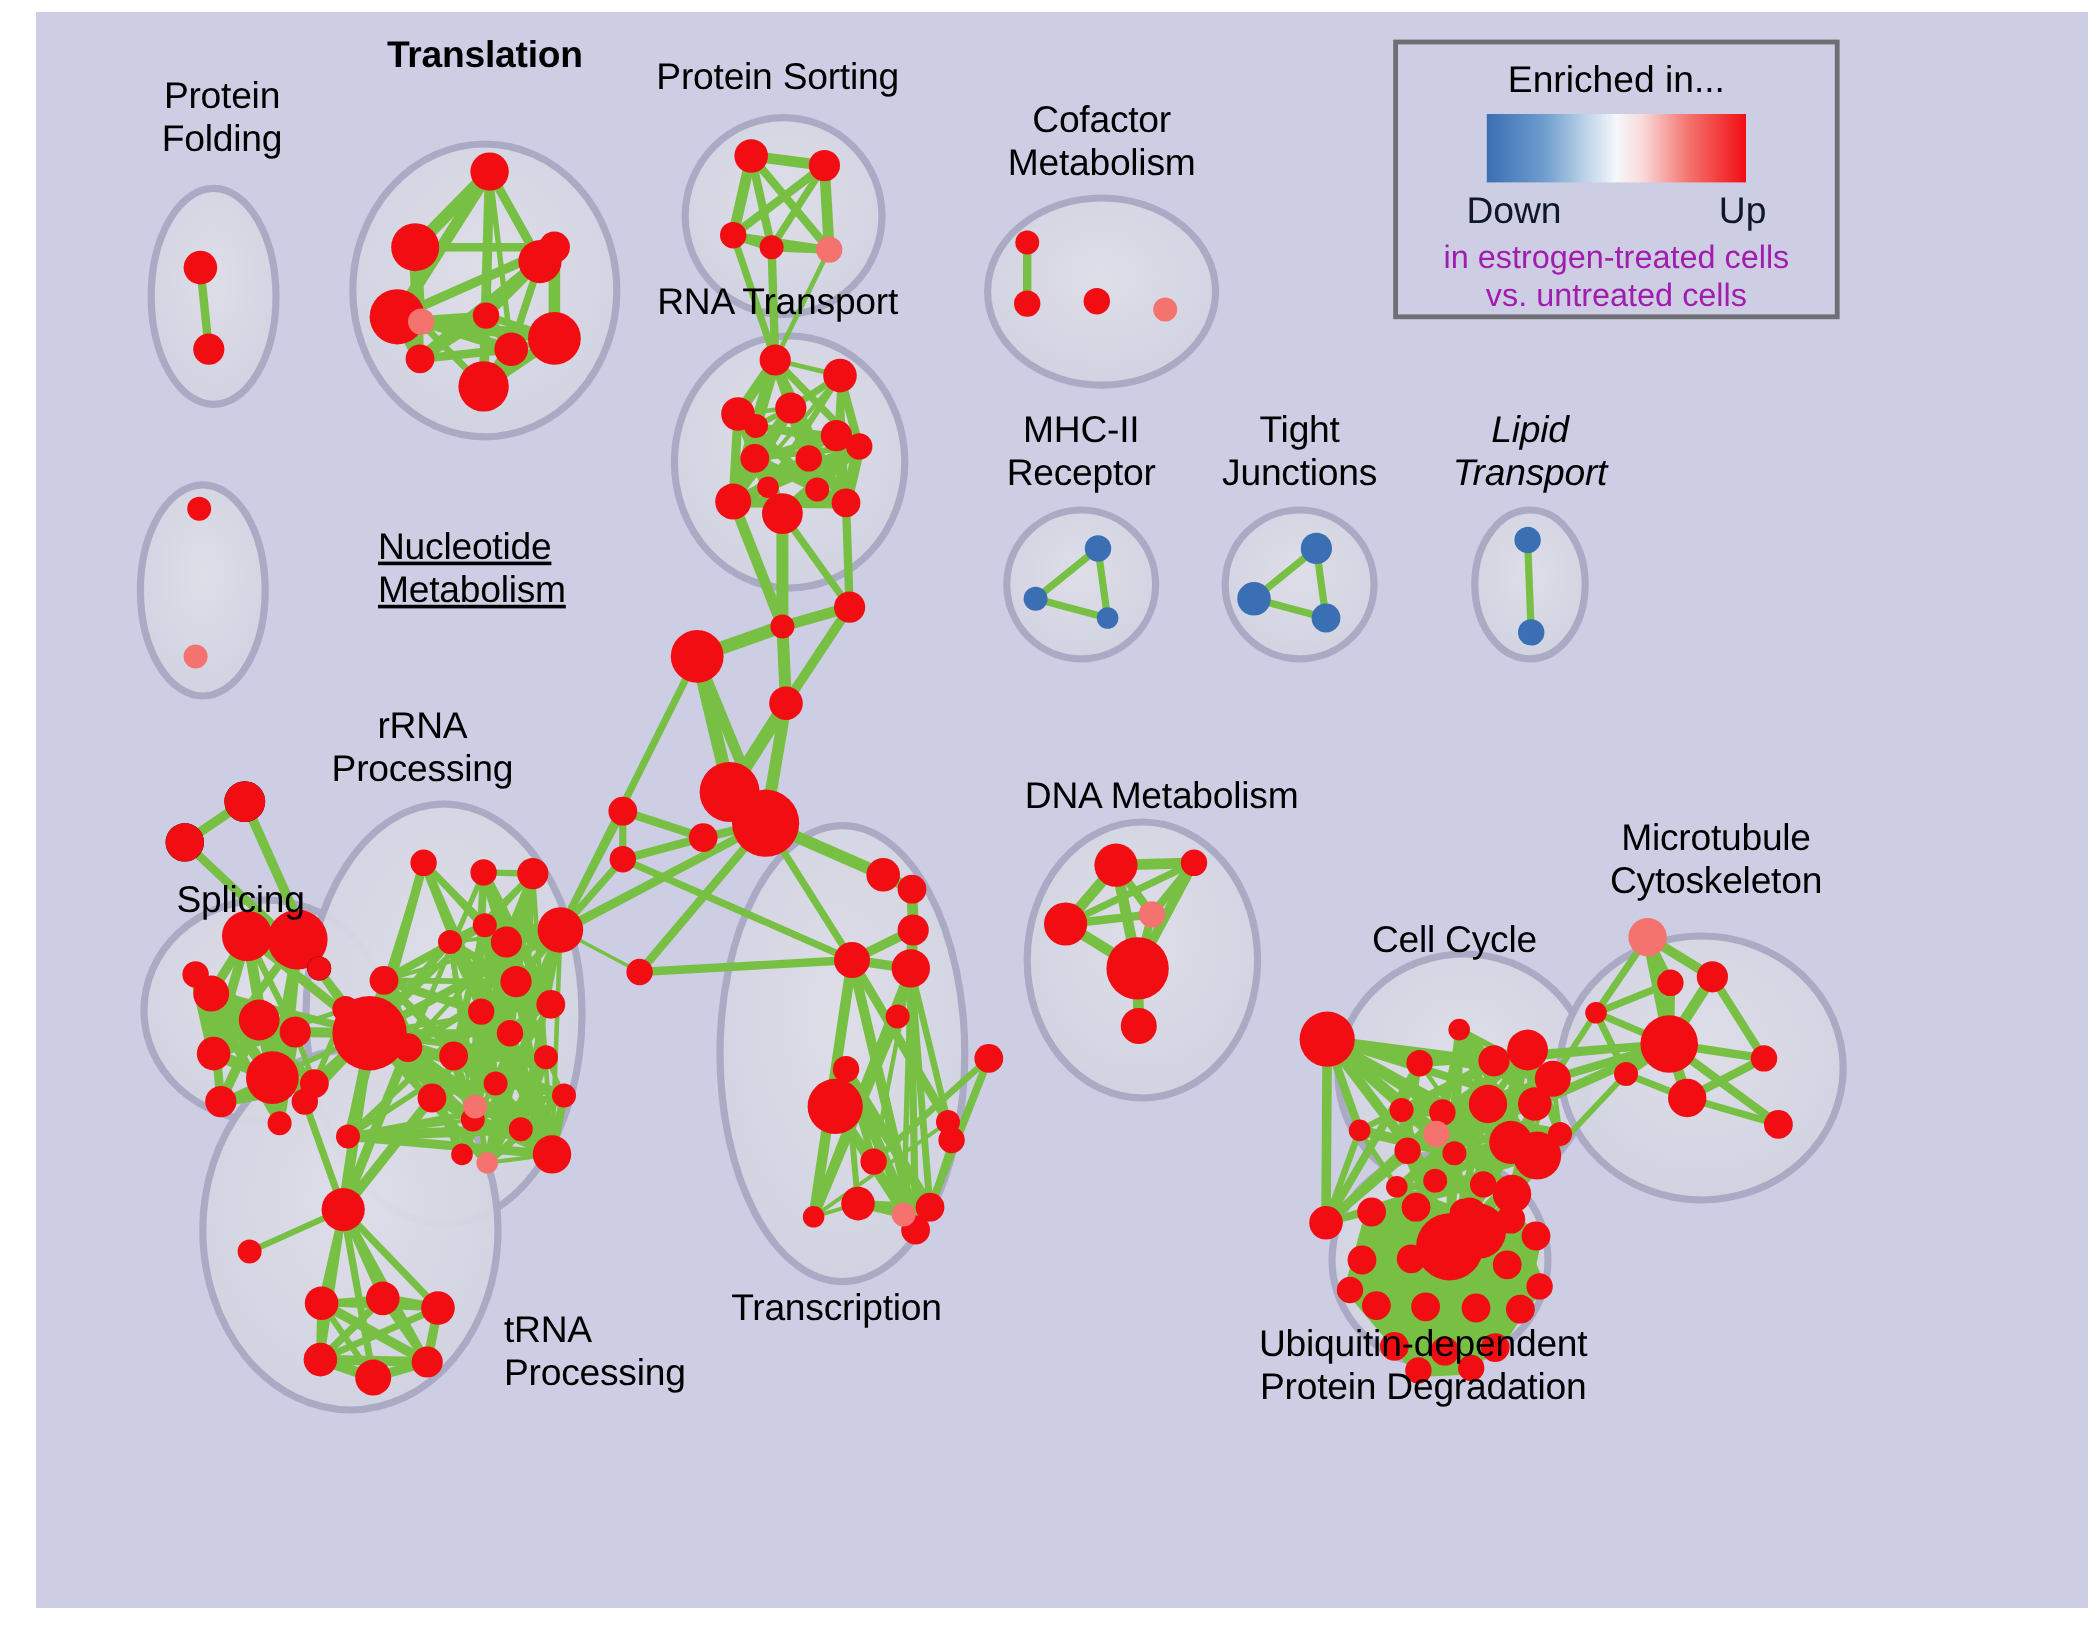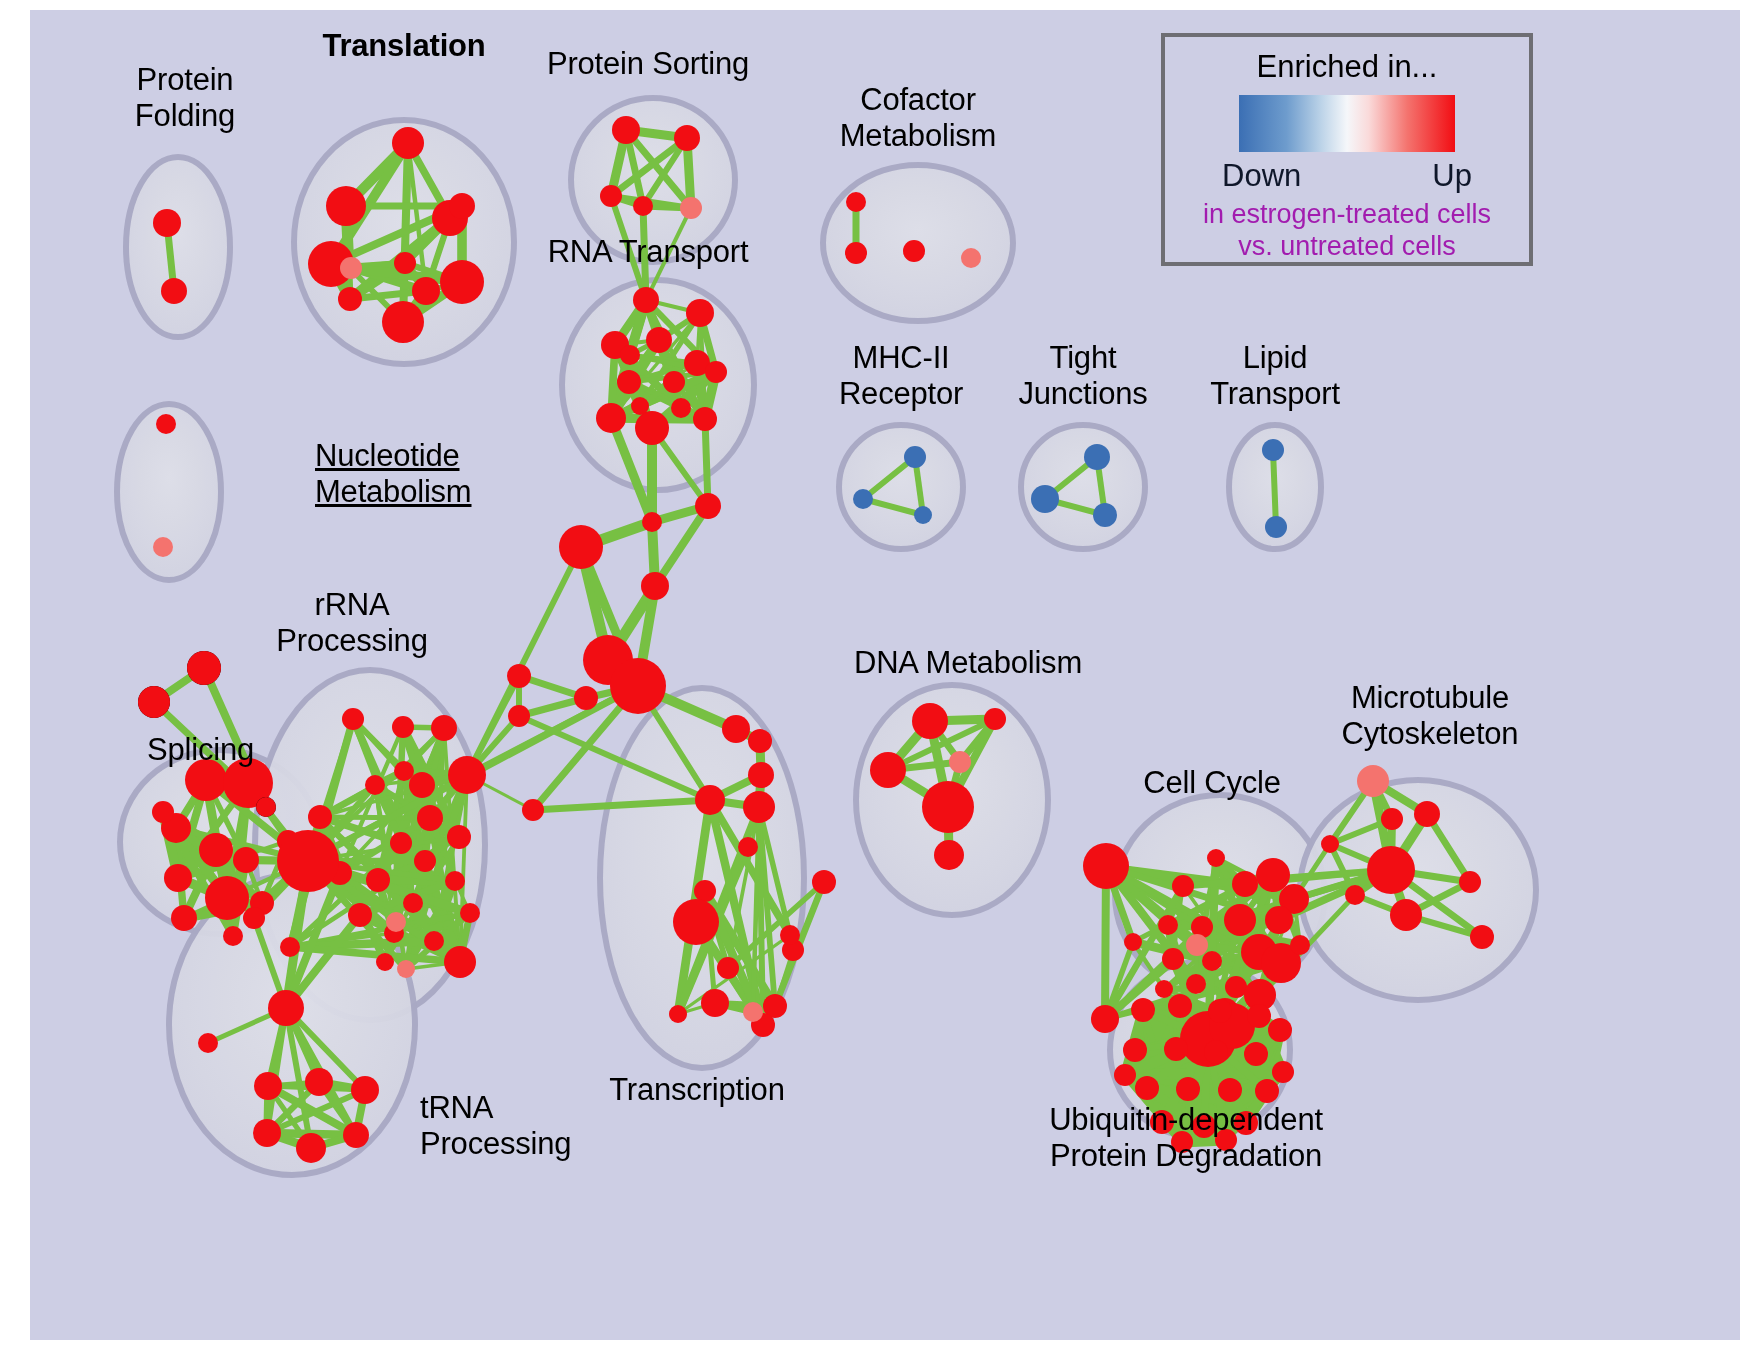--- a/index.html
+++ b/index.html
@@ -903,21 +903,21 @@
         <div class="clabel" style="left: 285px; top: 428px; text-decoration: underline;">Nucleotide
 Metabolism</div>
         <div class="clabel c" style="left: 618px; top: 36px;">Protein Sorting</div>
         <div class="clabel c" style="left: 618px; top: 224px;">RNA Transport</div>
         <div class="clabel c" style="left: 888px; top: 72px;">Cofactor
 Metabolism</div>
         <div class="clabel c" style="left: 871px; top: 330px;">MHC-II
 Receptor</div>
         <div class="clabel c" style="left: 1053px; top: 330px;">Tight
 Junctions</div>
-        <div class="clabel c" style="left: 1245px; top: 330px;">Lipid
+        <div class="clabel c" style="left: 1245px; top: 330px; font-style: italic;">Lipid
 Transport</div>
         <div class="clabel" style="left: 117px; top: 722px; text-align: right;">Splicing</div>
         <div class="clabel c" style="left: 322px; top: 577px;">rRNA
 Processing</div>
         <div class="clabel" style="left: 390px; top: 1080px;">tRNA
 Processing</div>
         <div class="clabel c" style="left: 667px; top: 1062px;">Transcription</div>
         <div class="clabel c" style="left: 938px; top: 635px;">DNA Metabolism</div>
         <div class="clabel c" style="left: 1182px; top: 755px;">Cell Cycle</div>
         <div class="clabel c" style="left: 1400px; top: 670px;">Microtubule

